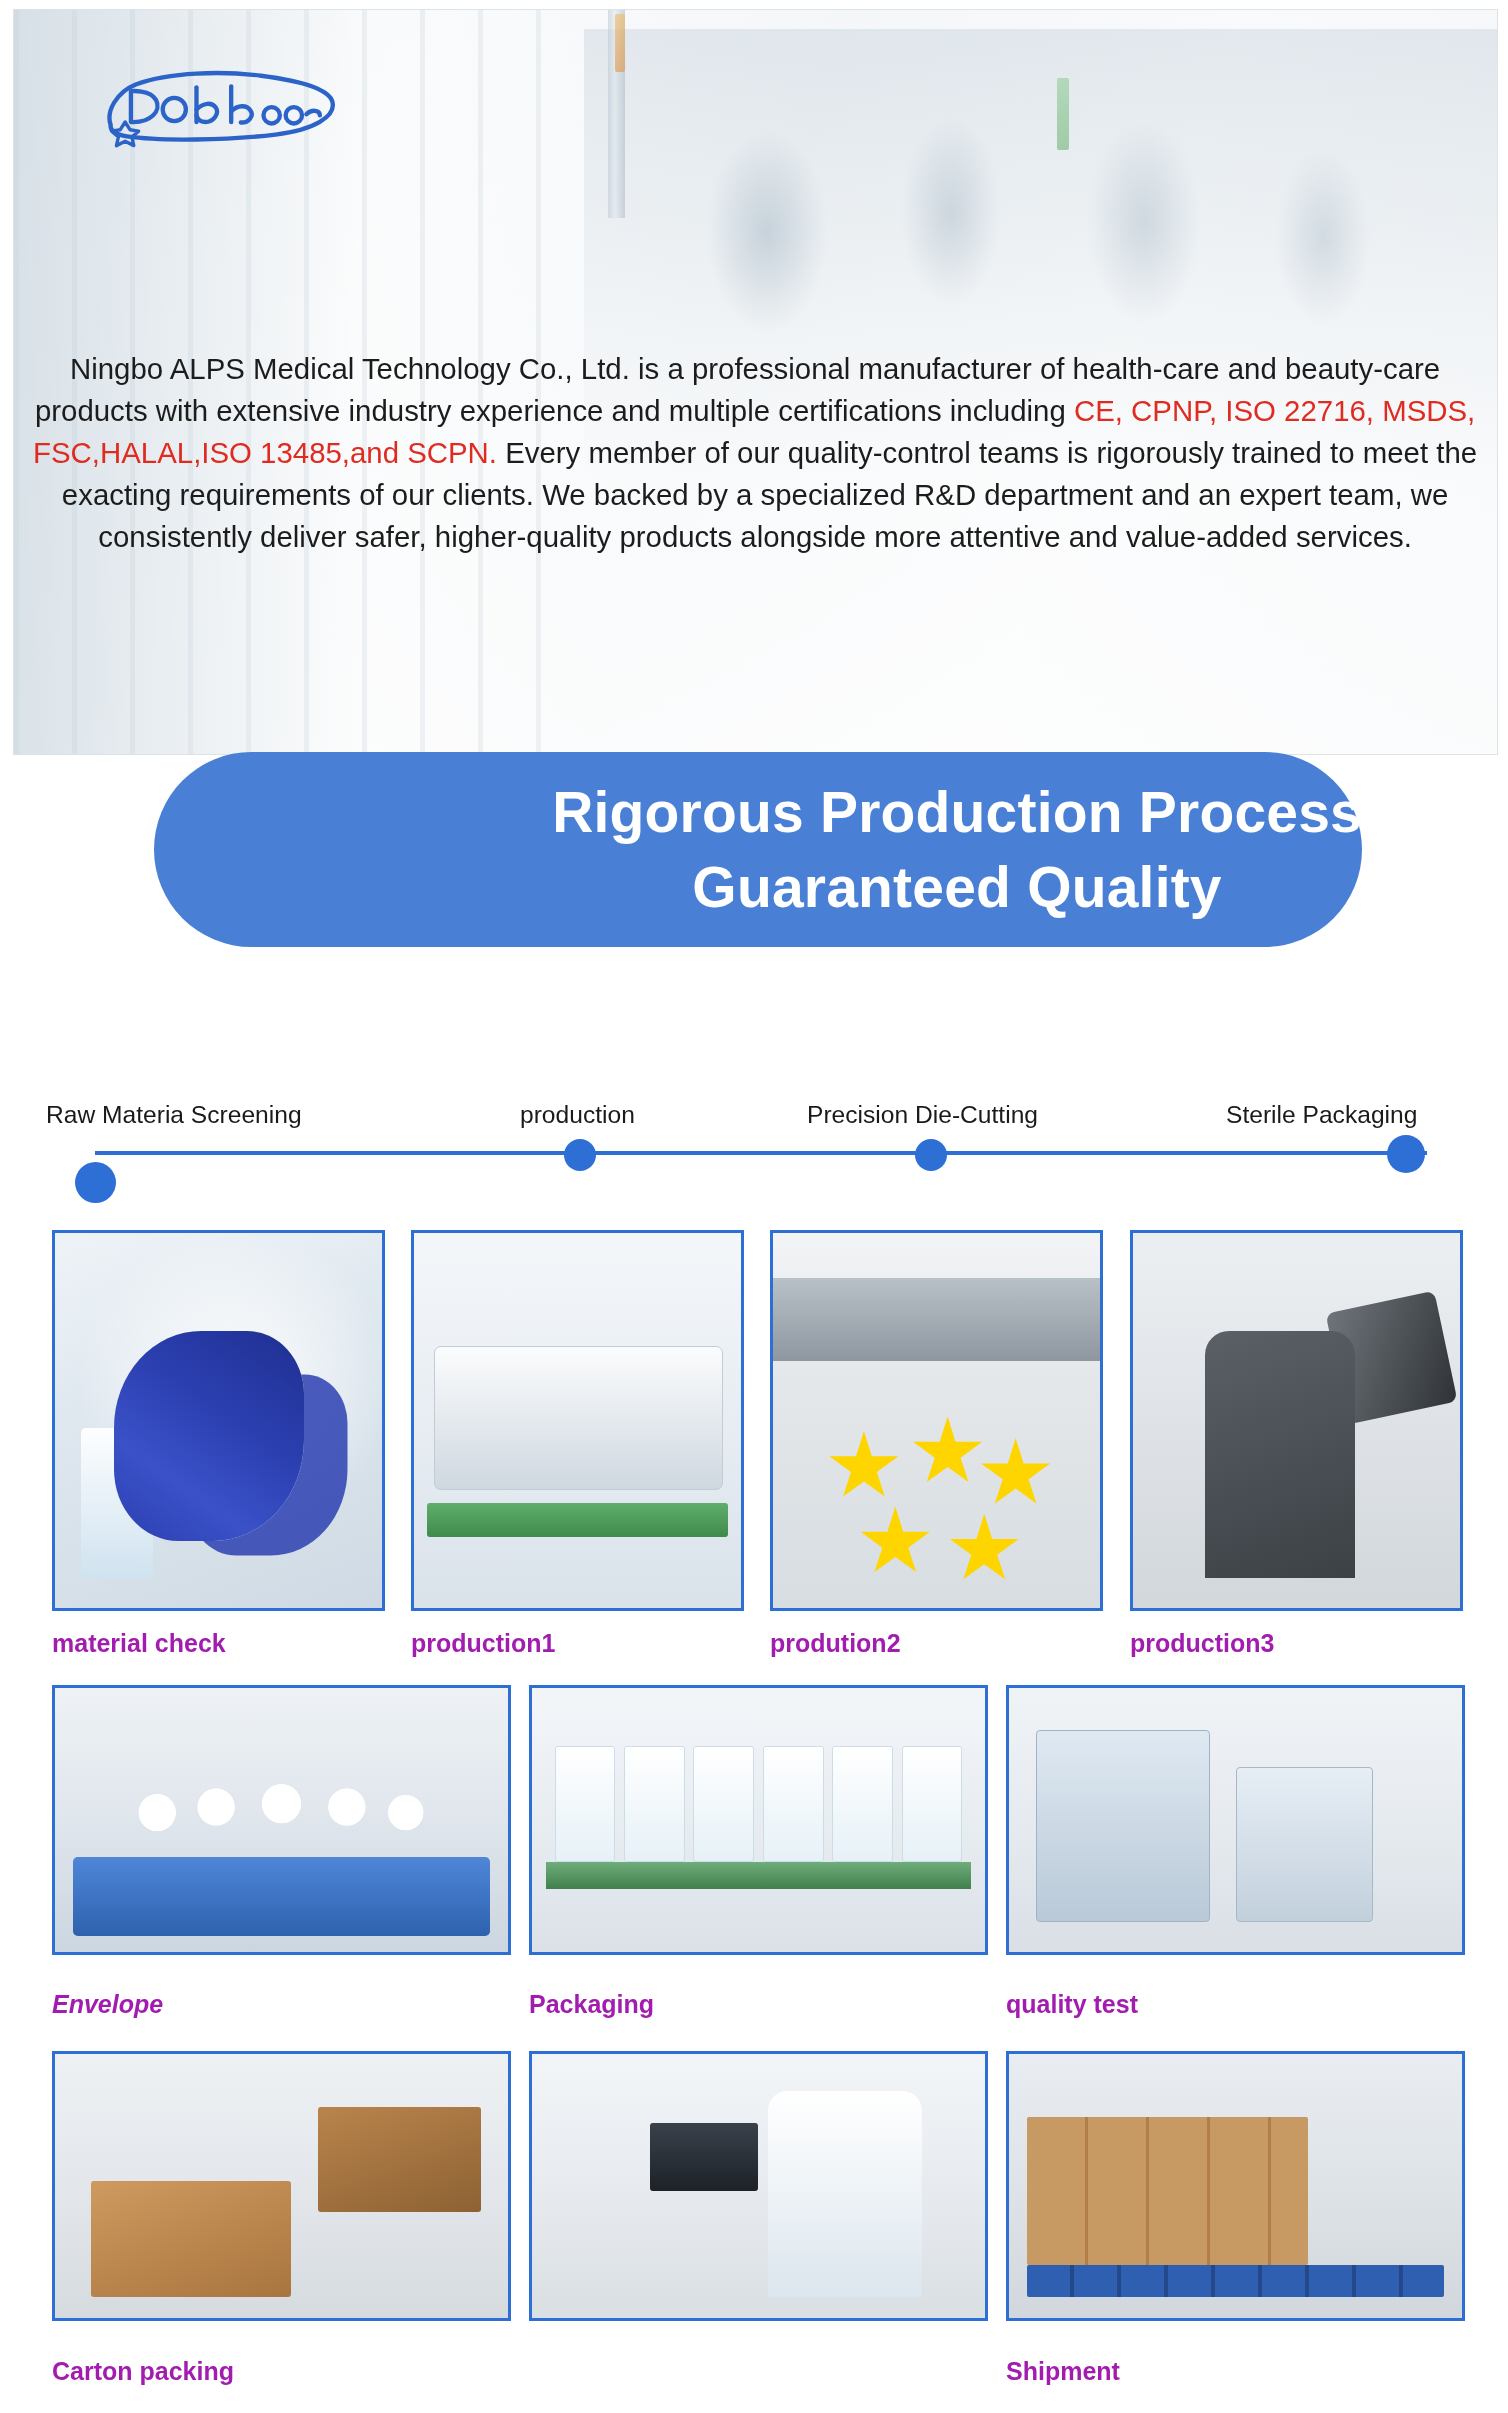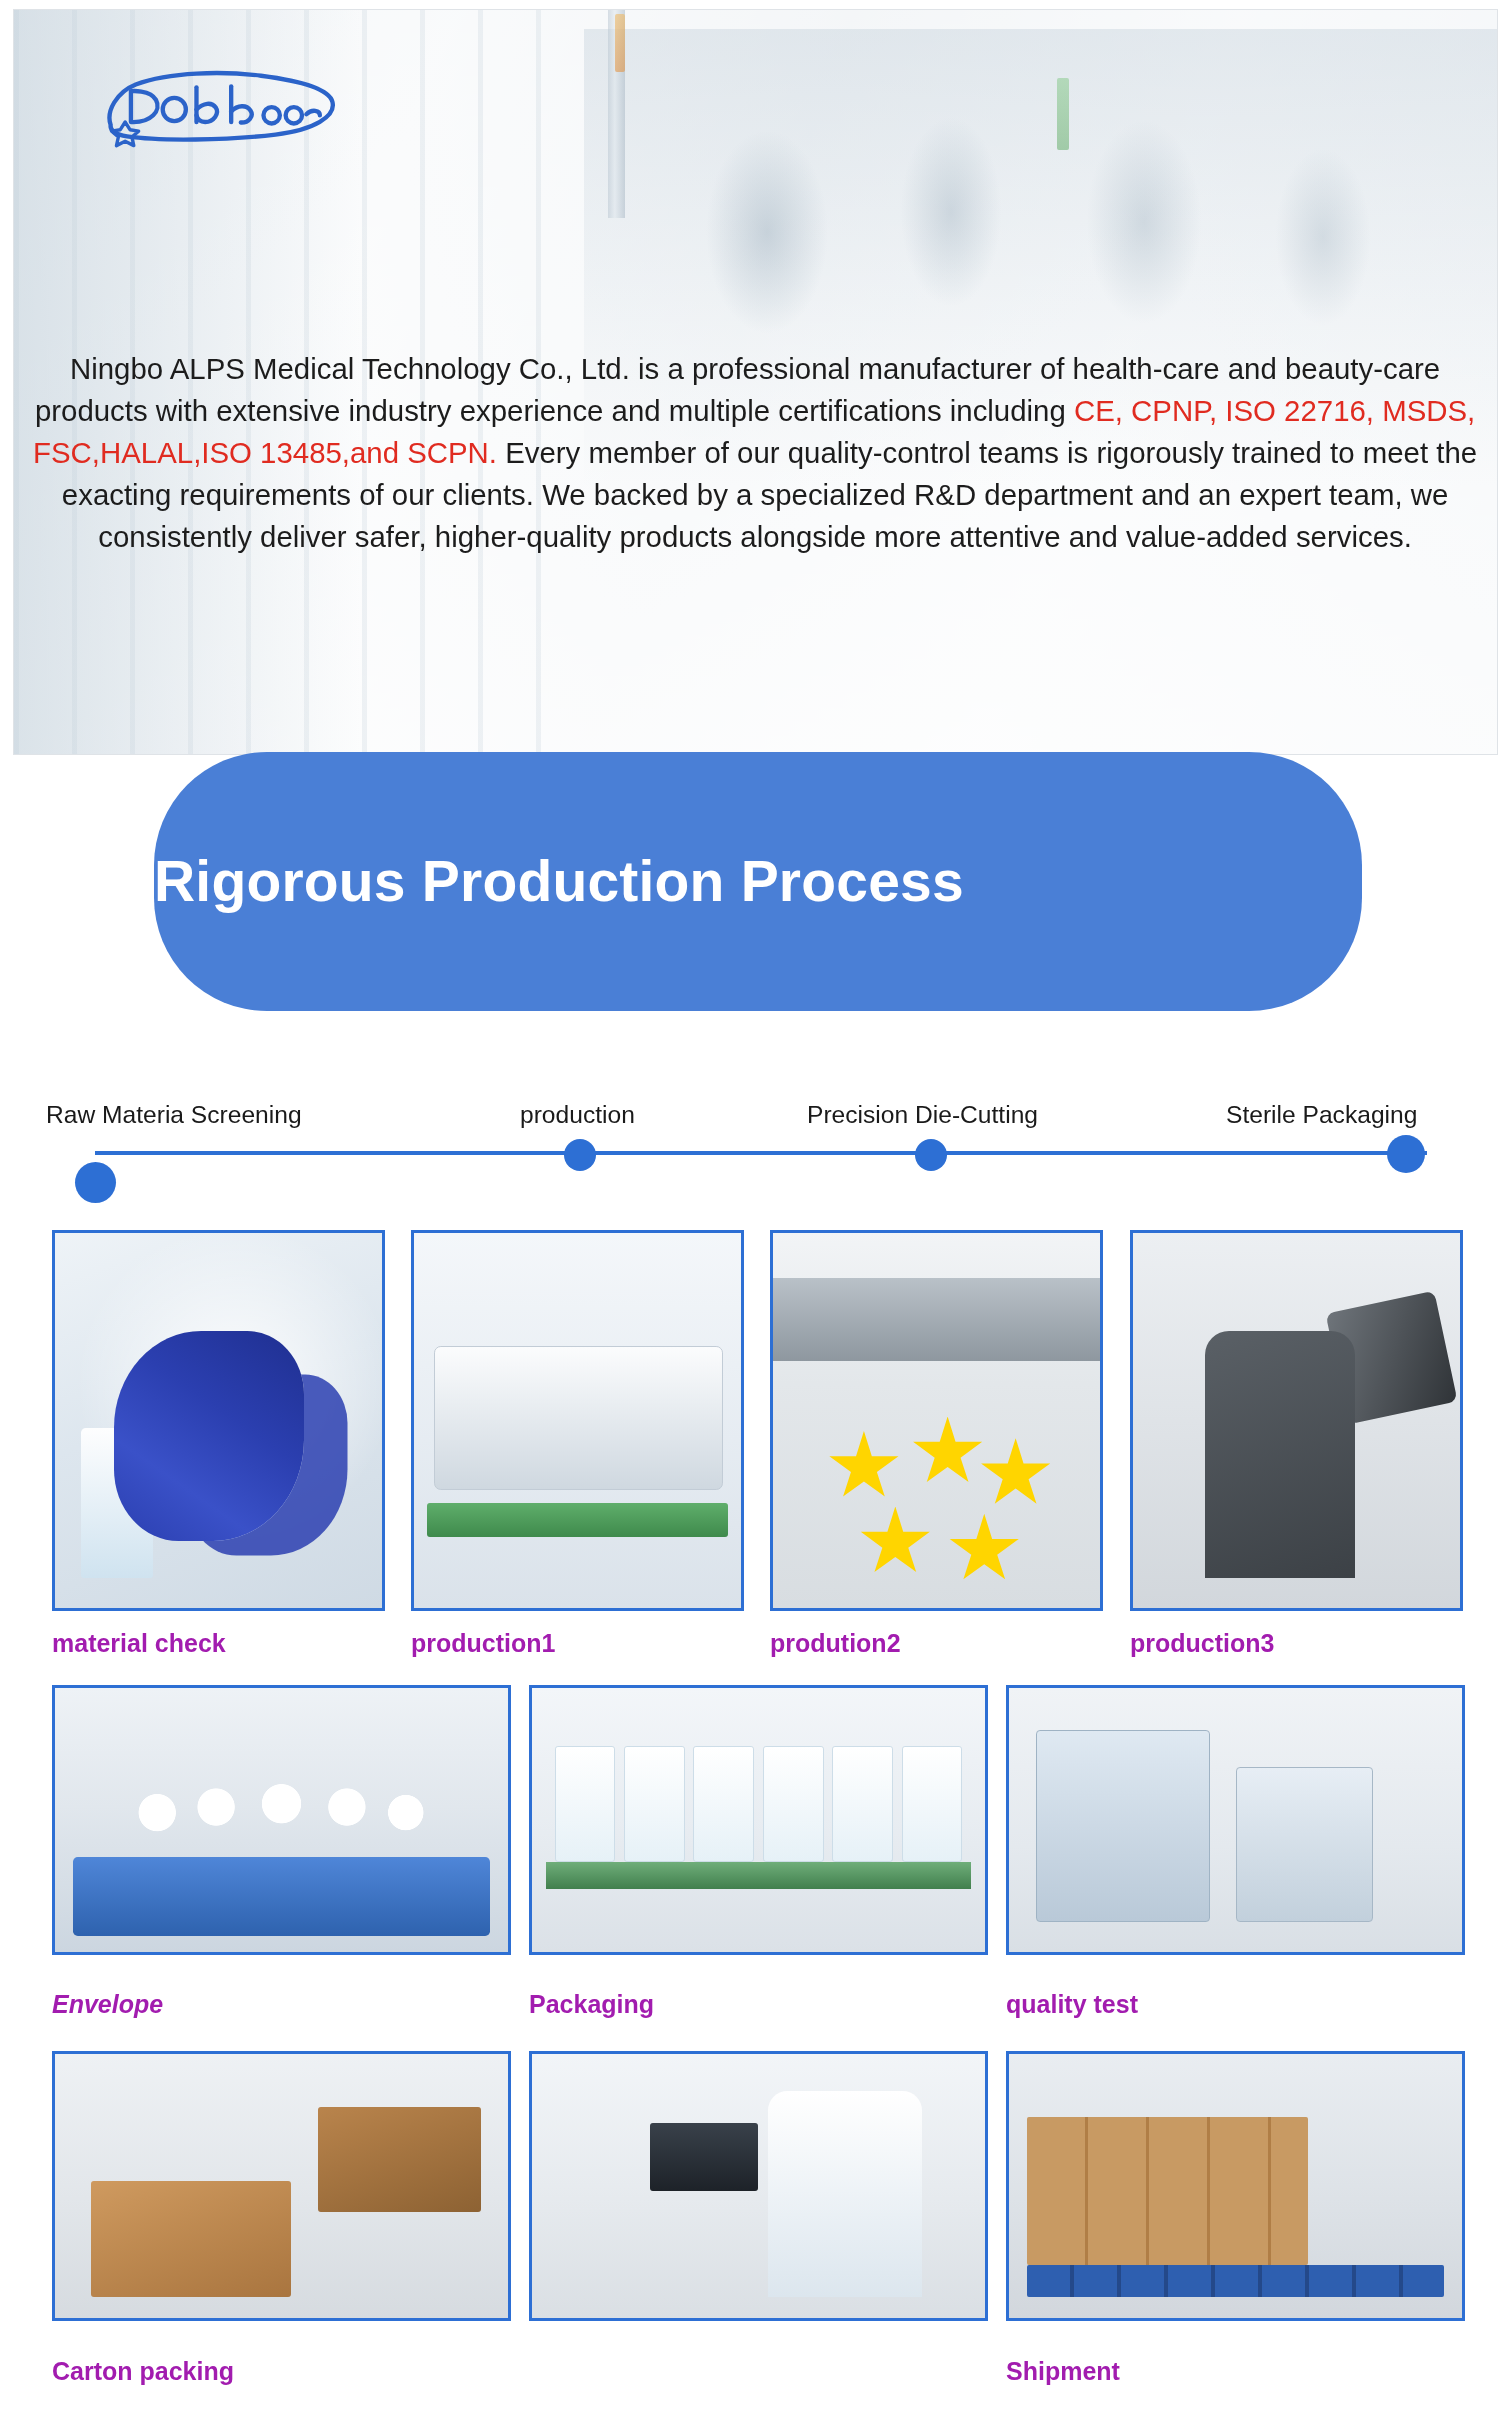--- a/index.html
+++ b/index.html
@@ -87,26 +87,26 @@
     font-size: 29.4px;
     line-height: 1.43;
     color: #1c1c1c;
   }
   .hl { color: #e02b20; }
 
   
   .banner {
     position: absolute;
     left: 154px; top: 752px;
-    width: 1208px; height: 259px;
+    width: 1208px; height: 195px;
     background: #4a7fd6;
     border-radius: 113px;
     display: flex;
     align-items: center;
-    justify-content: flex-start;
+    justify-content: flex-end;
     text-align: center;
   }
   .banner-text {
     color: #ffffff;
     font-size: 57px;
     font-weight: bold;
     line-height: 1.3;
     letter-spacing: 0.2px;
   }
 
@@ -317,20 +317,21 @@
       </svg>
     </div>
 
 
     <p class="about-body"><span>Ningbo ALPS Medical Technology Co., Ltd. is a professional manufacturer of health-care and beauty-care products with extensive industry experience and multiple certifications including </span><span class="hl">CE, CPNP, ISO 22716, MSDS, FSC,HALAL,ISO 13485,and SCPN.</span><span> Every member of our quality-control teams is rigorously trained to meet the exacting requirements of our clients. We backed by a specialized R&amp;D department and an expert team, we consistently deliver safer, higher-quality products alongside more attentive and value-added services.</span></p>
   </section>
 
   <div class="banner">
     <div class="banner-text">
       <div>Rigorous Production Process</div>
+      <div>Guaranteed Quality</div>
     </div>
   </div>
 
   <div class="timeline">
     <div class="tl-line" style="top:89px;left:95px;width:1332px;"></div>
 
     <div class="tl-label" style="left:46px; top:39px;">Raw Materia Screening</div>
     <div class="tl-label" style="left:520px; top:39px;">production</div>
     <div class="tl-label" style="left:807px; top:39px;">Precision Die-Cutting</div>
     <div class="tl-label" style="left:1226px; top:39px;">Sterile Packaging</div>

